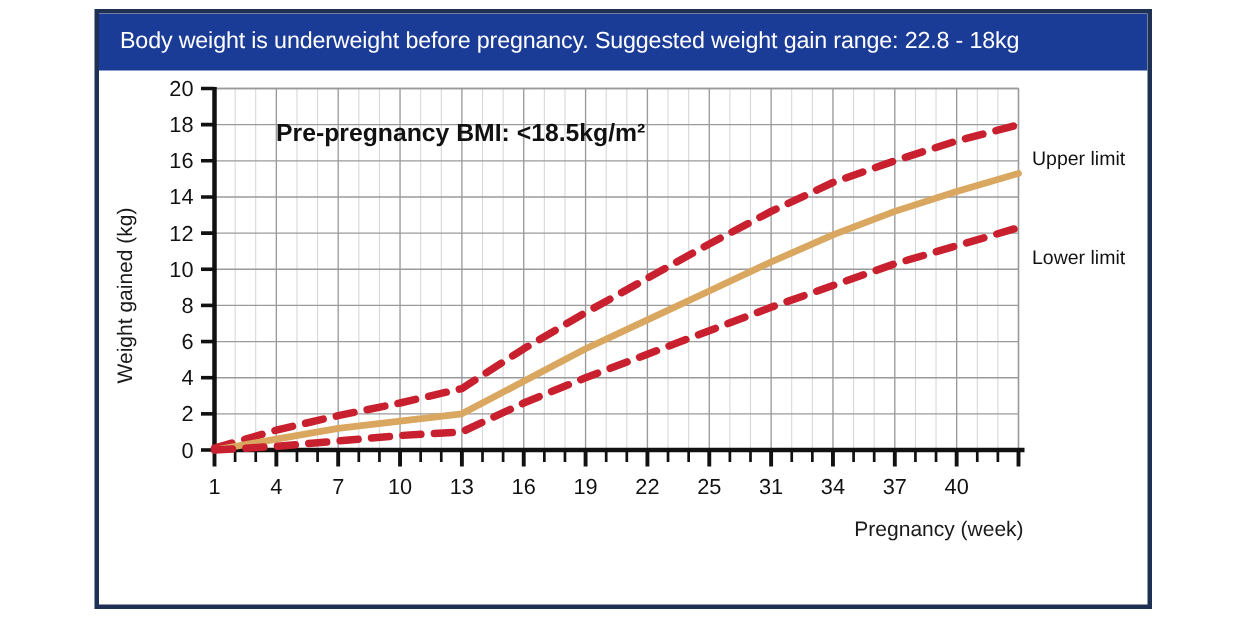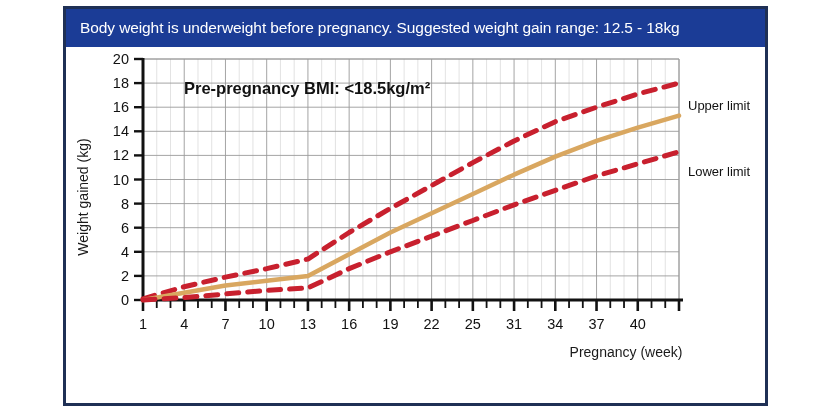--- a/index.html
+++ b/index.html
@@ -54,21 +54,21 @@
     font-size:13px; fill:#111111;
     font-family:"Liberation Sans",sans-serif;
   }
 </style>
 </head>
 <body>
 
 <div id="card">
 
   <div id="headerbar">
-    <span class="htext">Body weight is underweight before pregnancy. Suggested weight gain range: 12.5 - 18kg</span>
+    <span class="htext">Body weight is underweight before pregnancy. Suggested weight gain range: 22.8 - 18kg</span>
   </div>
 
   <div id="plotwrap">
     <svg id="chart" width="699" height="358" viewBox="0 0 699 358">
       <g id="grid-minor">
           <line x1="90.74358974358974" y1="12" x2="90.74358974358974" y2="253" stroke="#d6d6d6" stroke-width="0.7"></line>
           <line x1="104.48717948717949" y1="12" x2="104.48717948717949" y2="253" stroke="#d6d6d6" stroke-width="0.7"></line>
           <line x1="131.97435897435898" y1="12" x2="131.97435897435898" y2="253" stroke="#d6d6d6" stroke-width="0.7"></line>
           <line x1="145.71794871794873" y1="12" x2="145.71794871794873" y2="253" stroke="#d6d6d6" stroke-width="0.7"></line>
           <line x1="173.2051282051282" y1="12" x2="173.2051282051282" y2="253" stroke="#d6d6d6" stroke-width="0.7"></line>

